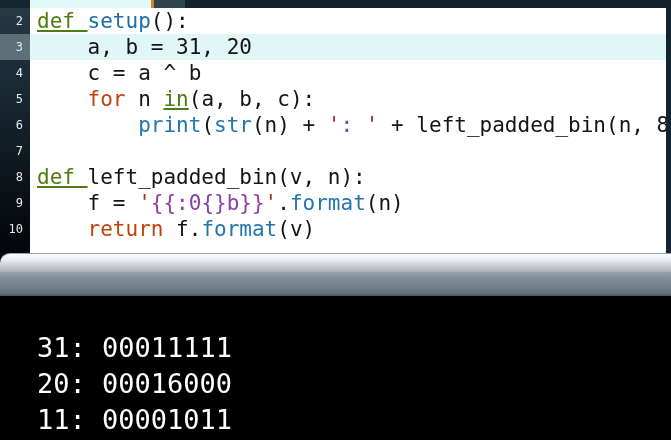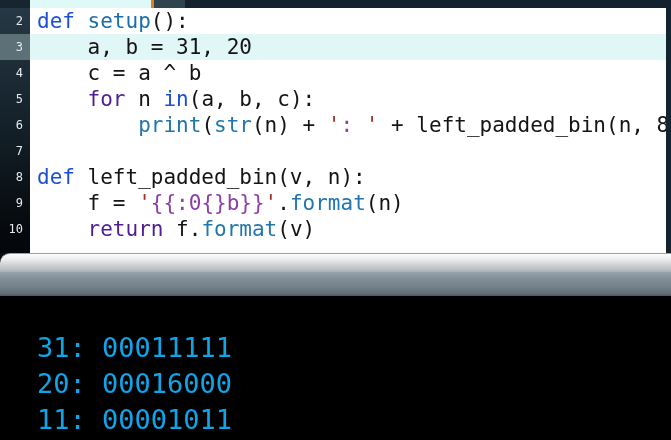--- a/index.html
+++ b/index.html
@@ -27,23 +27,23 @@
     padding-right:7px; box-sizing:border-box;
     color:#e6eaec; font-size:12px; line-height:26px;
   }
   .gutter .lnum.hl { background:#5b7077; }
   .codecol { flex:1 1 auto; position:relative; }
   .codeline {
     height:26px; line-height:26px; font-size:21px; white-space:pre;
     padding-left:7px; color:#141414;
   }
   .codeline.hl { background:#e1f6f6; }
-  .tk-kw-def     { color:#1d4ed8; }
+  .tk-kw-def     { color:#4d7c0f;text-decoration:underline; }
   .tk-fn-special { color:#1c6ea8; font-weight:normal; }
-  .tk-kw-flow    { color:#4c1d95; }
+  .tk-kw-flow    { color:#c2410c; }
   .tk-builtin    { color:#2176ad; }
   .tk-str-q      { color:#9c2f23; }
   .tk-str-body   { color:#8b3fa8; }
   .tk-plain      { color:#141414; }
 
   .vstrip { position:absolute; top:8px; right:0; width:5px; height:245px; background:#142330; }
 
   
   .hscroll { position:absolute; top:253px; left:0; width:671px; height:18px; background:#0a0e12; }
   .hscroll .thumb {
@@ -59,21 +59,21 @@
     background:linear-gradient(180deg,#98a2aa 0%, #818d96 30%, #76828b 60%, #626d76 90%, #4d565e 100%);
     border-top:1px solid #aab3ba; box-sizing:border-box;
   }
 
   
   .terminal {
     position:absolute; top:296px; left:0; width:671px; height:144px;
     background:#000; padding:34px 0 0 37px; box-sizing:border-box;
   }
   .termline {
-    color:#0ea5e9; font-size:27px; line-height:36px; white-space:pre;
+    color:#ffffff; font-size:27px; line-height:36px; white-space:pre;
   }
 </style>
 </head>
 <body>
 
 <div class="screen">
 
   <div class="topbar">
     <div class="seg-gutter"></div>
     <div class="seg-viewport"></div>

